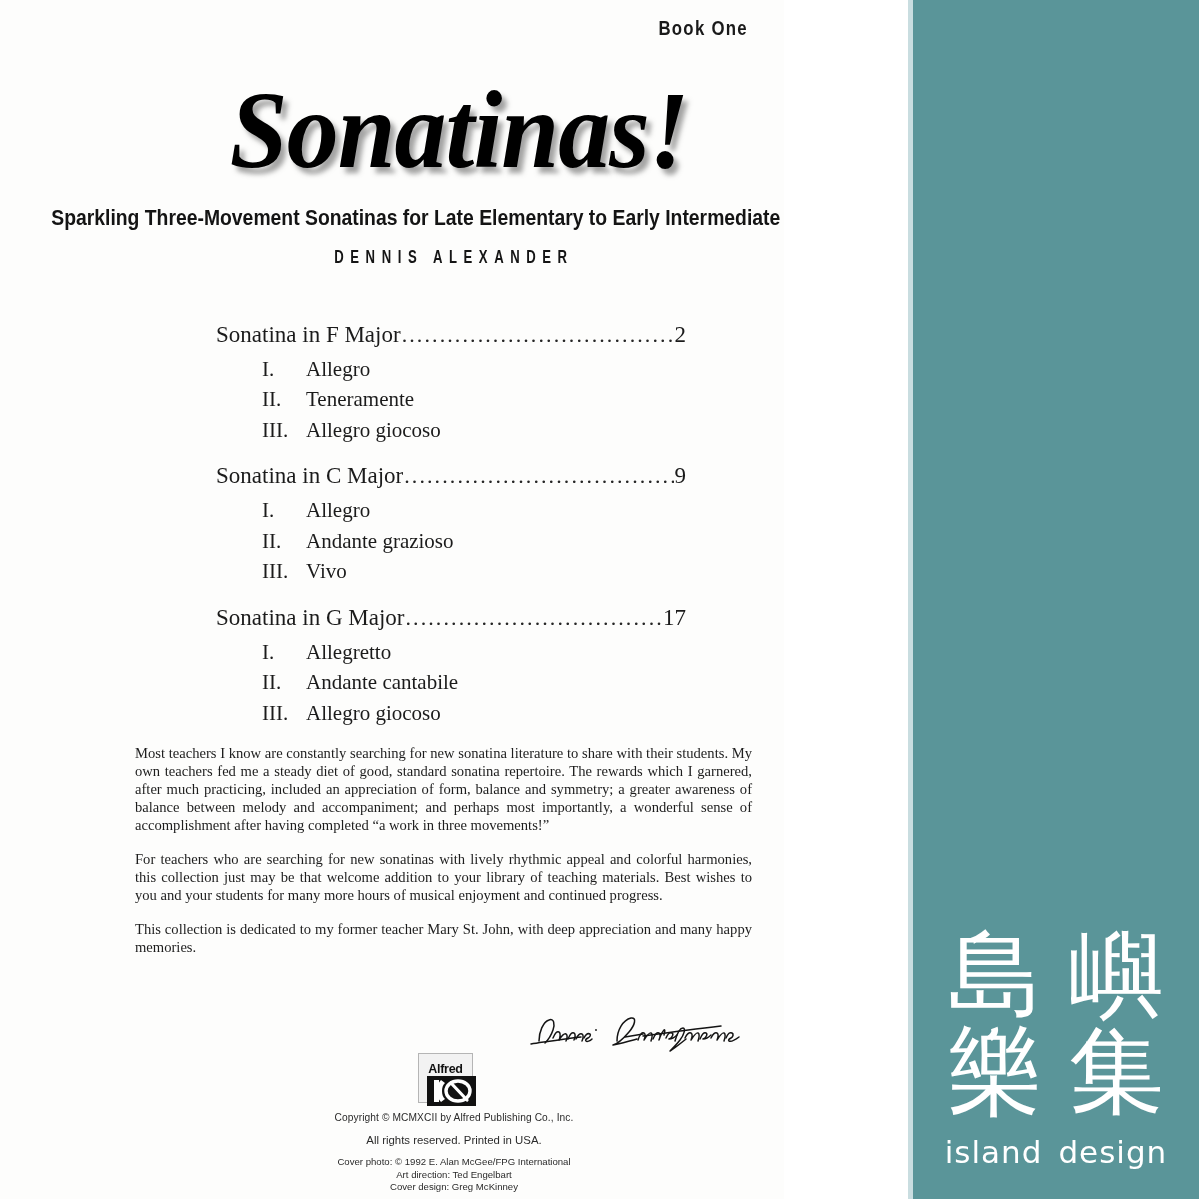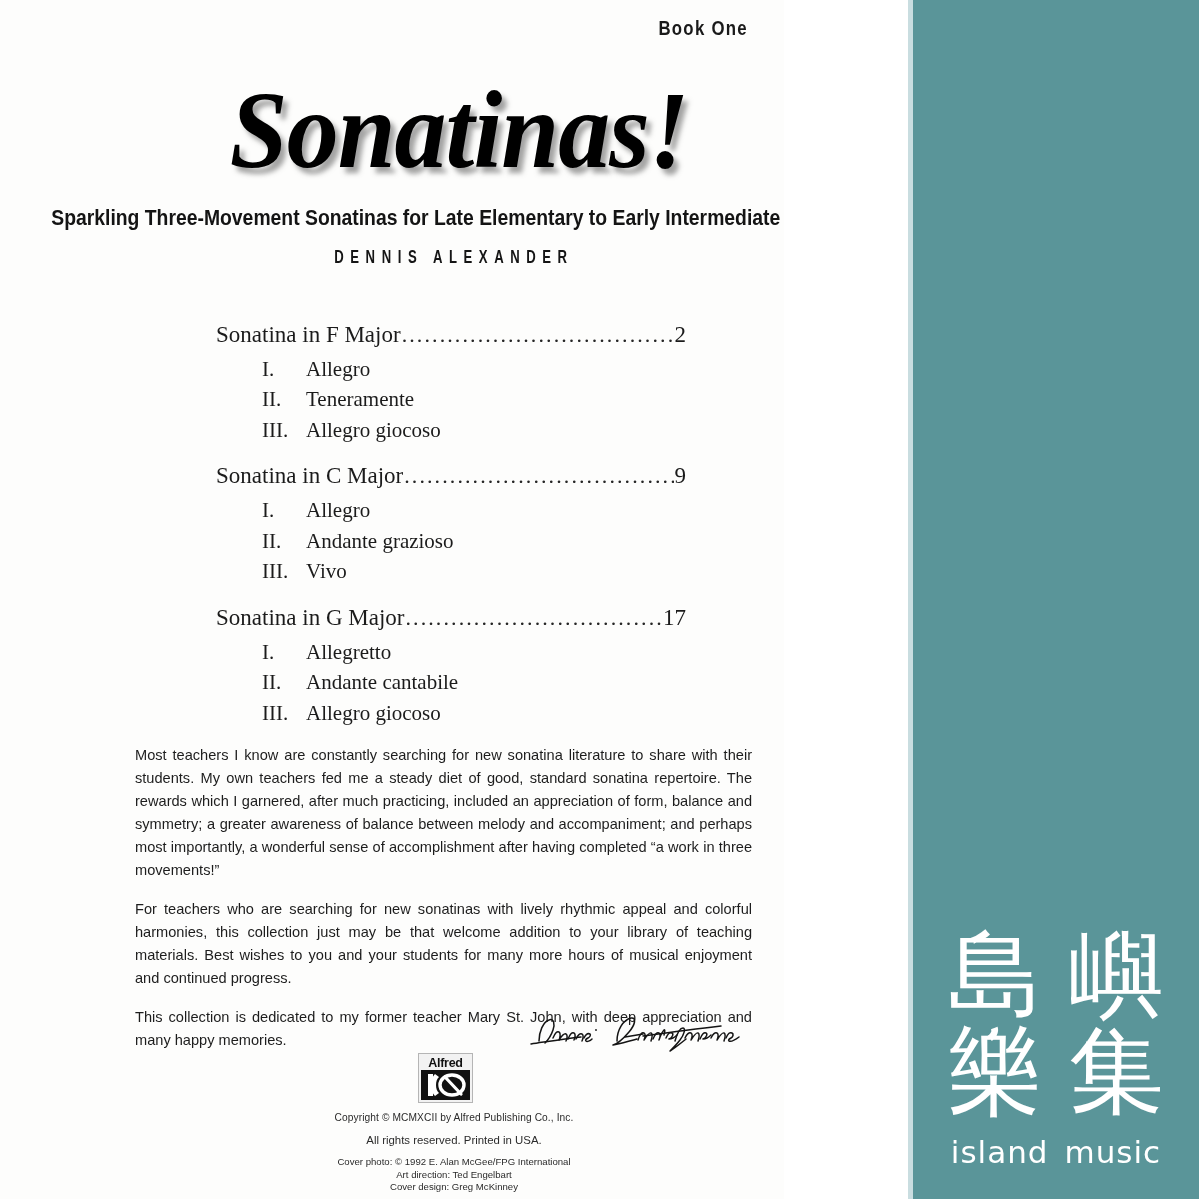--- a/index.html
+++ b/index.html
@@ -143,43 +143,43 @@
     font-size: 21px;
     line-height: 1.45;
   }
   .mvt .num { width: 44px; flex: 0 0 44px; }
   .mvt .nm  { flex: 1 1 auto; }
 
   
   #prose {
     position: absolute; left: 135px; top: 744px;
     width: 617px;
-    font-family: Liberation Sans, sans-serif;
+    font-family: Liberation Serif, serif;
     font-size: 14.6px;
-    line-height: 23px;
+    line-height: 18px;
     color: #1d1d1d;
     text-align: justify;
   }
   #prose p { margin-bottom: 16px; }
   #prose p:last-child { margin-bottom: 0; }
 
   
   #signature {
     position: absolute; left: 525px; top: 1008px;
     width: 240px; height: 48px;
   }
   #signature svg { display:block; width: 240px; height: 48px; }
 
   
   #alfred-logo {
     position: absolute; left: 418px; top: 1053px;
     width: 55px; height: 50px;
     background: #f2f2f2;
     border: 1px solid #b5b5b5;
-    padding: 2px;
+    padding: 8px;
   }
   #alfred-word {
     text-align: center;
     font-family: "Liberation Sans", sans-serif;
     font-weight: 700;
     font-size: 12.5px;
     line-height: 14px;
     color: #111;
     letter-spacing: -0.3px;
   }
@@ -387,18 +387,18 @@
   <div id="brand-panel">
     <div id="brand-logo">
       <div id="cjk-grid">
         <span class="cjk">島</span>
         <span class="cjk">嶼</span>
         <span class="cjk">樂</span>
         <span class="cjk">集</span>
       </div>
       <div id="latin-logo">
         <span class="w">island</span>
-        <span class="w">music</span>
+        <span class="w">design</span>
       </div>
     </div>
   </div>
 
 </div>
 
 </body></html>

